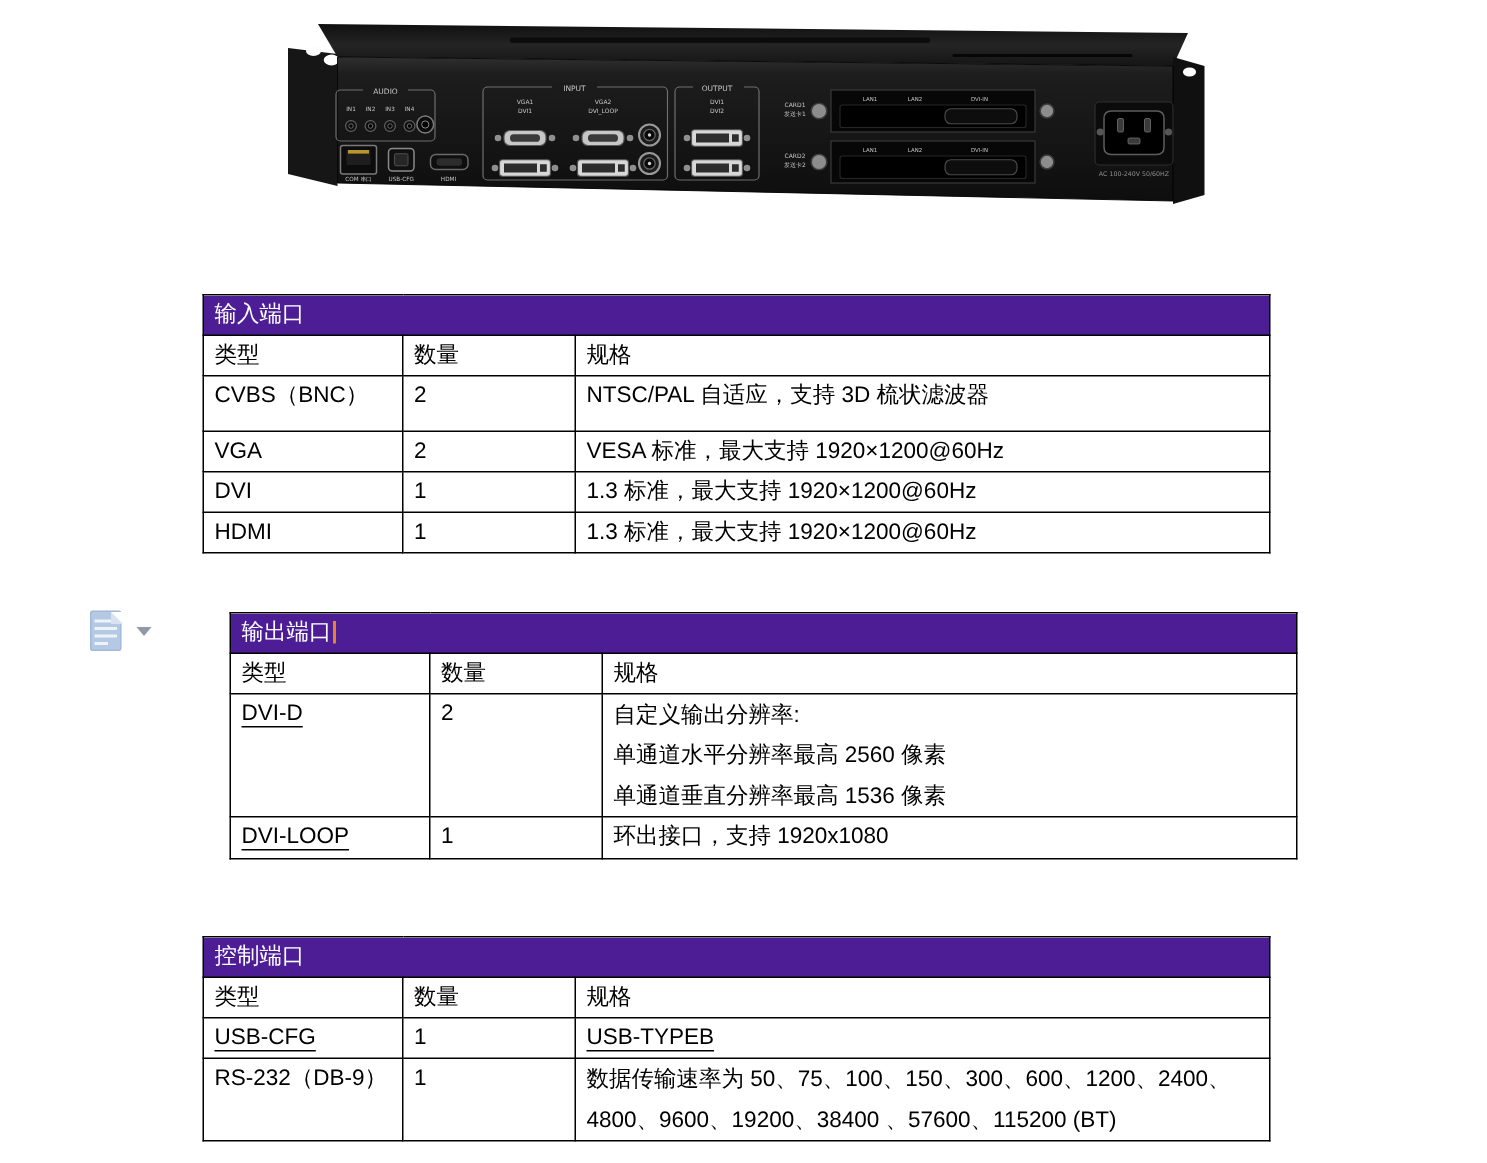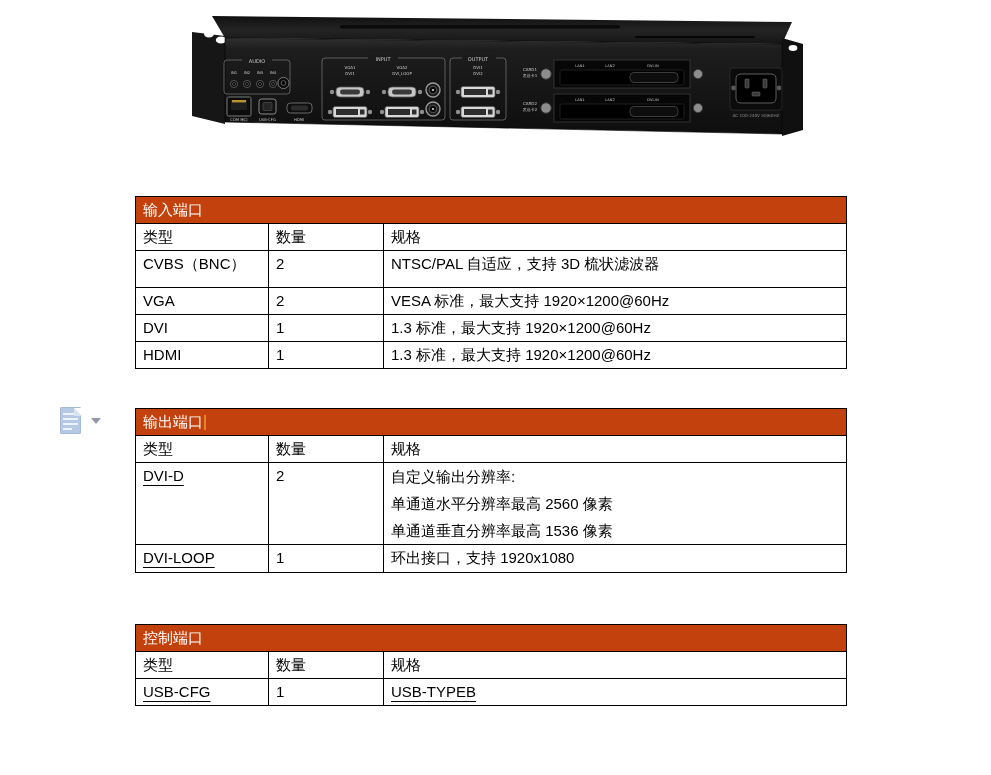--- a/index.html
+++ b/index.html
@@ -36,21 +36,21 @@
     position:absolute;left:33px;top:13px;width:0;height:0;
     border-left:5px solid transparent;border-right:5px solid transparent;
     border-top:6px solid #9199a4;
   }
   
   table.doc-table{
     position:absolute;width:711px;border-collapse:collapse;table-layout:fixed;
     font-size:15px;color:#000;
   }
   table.doc-table td{border:1px solid #000;padding:0 4px 0 7px;vertical-align:top;line-height:26px;overflow:hidden;white-space:nowrap;}
-  td.ttl{background:#c2410c;color:#fff;line-height:24px;}
+  td.ttl{background:#4c1d95;color:#fff;line-height:24px;}
   tr.colhdr td{line-height:26px;}
   .spec-line{line-height:27px;height:27px;white-space:nowrap;}
   .misspell{
     text-decoration-line:underline;
     text-decoration-style:wavy;
     text-decoration-color:#C00000;
     text-decoration-thickness:1px;
     text-underline-offset:4px;
     text-decoration:underline;
   }
@@ -280,21 +280,21 @@
     <td>1.3 标准，最大支持 1920×1200@60Hz</td>
   </tr>
   <tr style="height:27px">
     <td>HDMI</td>
     <td>1</td>
     <td>1.3 标准，最大支持 1920×1200@60Hz</td>
   </tr>
 </tbody>
   </table>
 
-<table class="doc-table" style="left:135px;top:408px;">
+<table class="doc-table" style="left:153px;top:408px;">
   <colgroup>
       <col style="width:133px">
       <col style="width:115px">
       <col style="width:463px">
     </colgroup>
   <tbody>
       <tr style="height:25px">
         <td class="ttl" colspan="3"><span>输出端口</span><span class="caret"></span></td>
       </tr>
   <tr class="colhdr" style="height:27px">
@@ -332,14 +332,22 @@
   <tr class="colhdr" style="height:27px">
     <td>类型</td>
     <td>数量</td>
     <td>规格</td>
   </tr>
   <tr style="height:27px">
     <td><span class="misspell">USB-CFG</span></td>
     <td>1</td>
     <td><span class="misspell">USB-TYPEB</span></td>
   </tr>
+  <tr style="height:54px">
+    <td>RS-232（DB-9）</td>
+    <td>1</td>
+    <td>
+      <div class="spec-line">数据传输速率为 50、75、100、150、300、600、1200、2400、</div>
+      <div class="spec-line">4800、9600、19200、38400 、57600、115200 (BT)</div>
+    </td>
+  </tr>
 </tbody>
   </table>
 
 </body></html>

